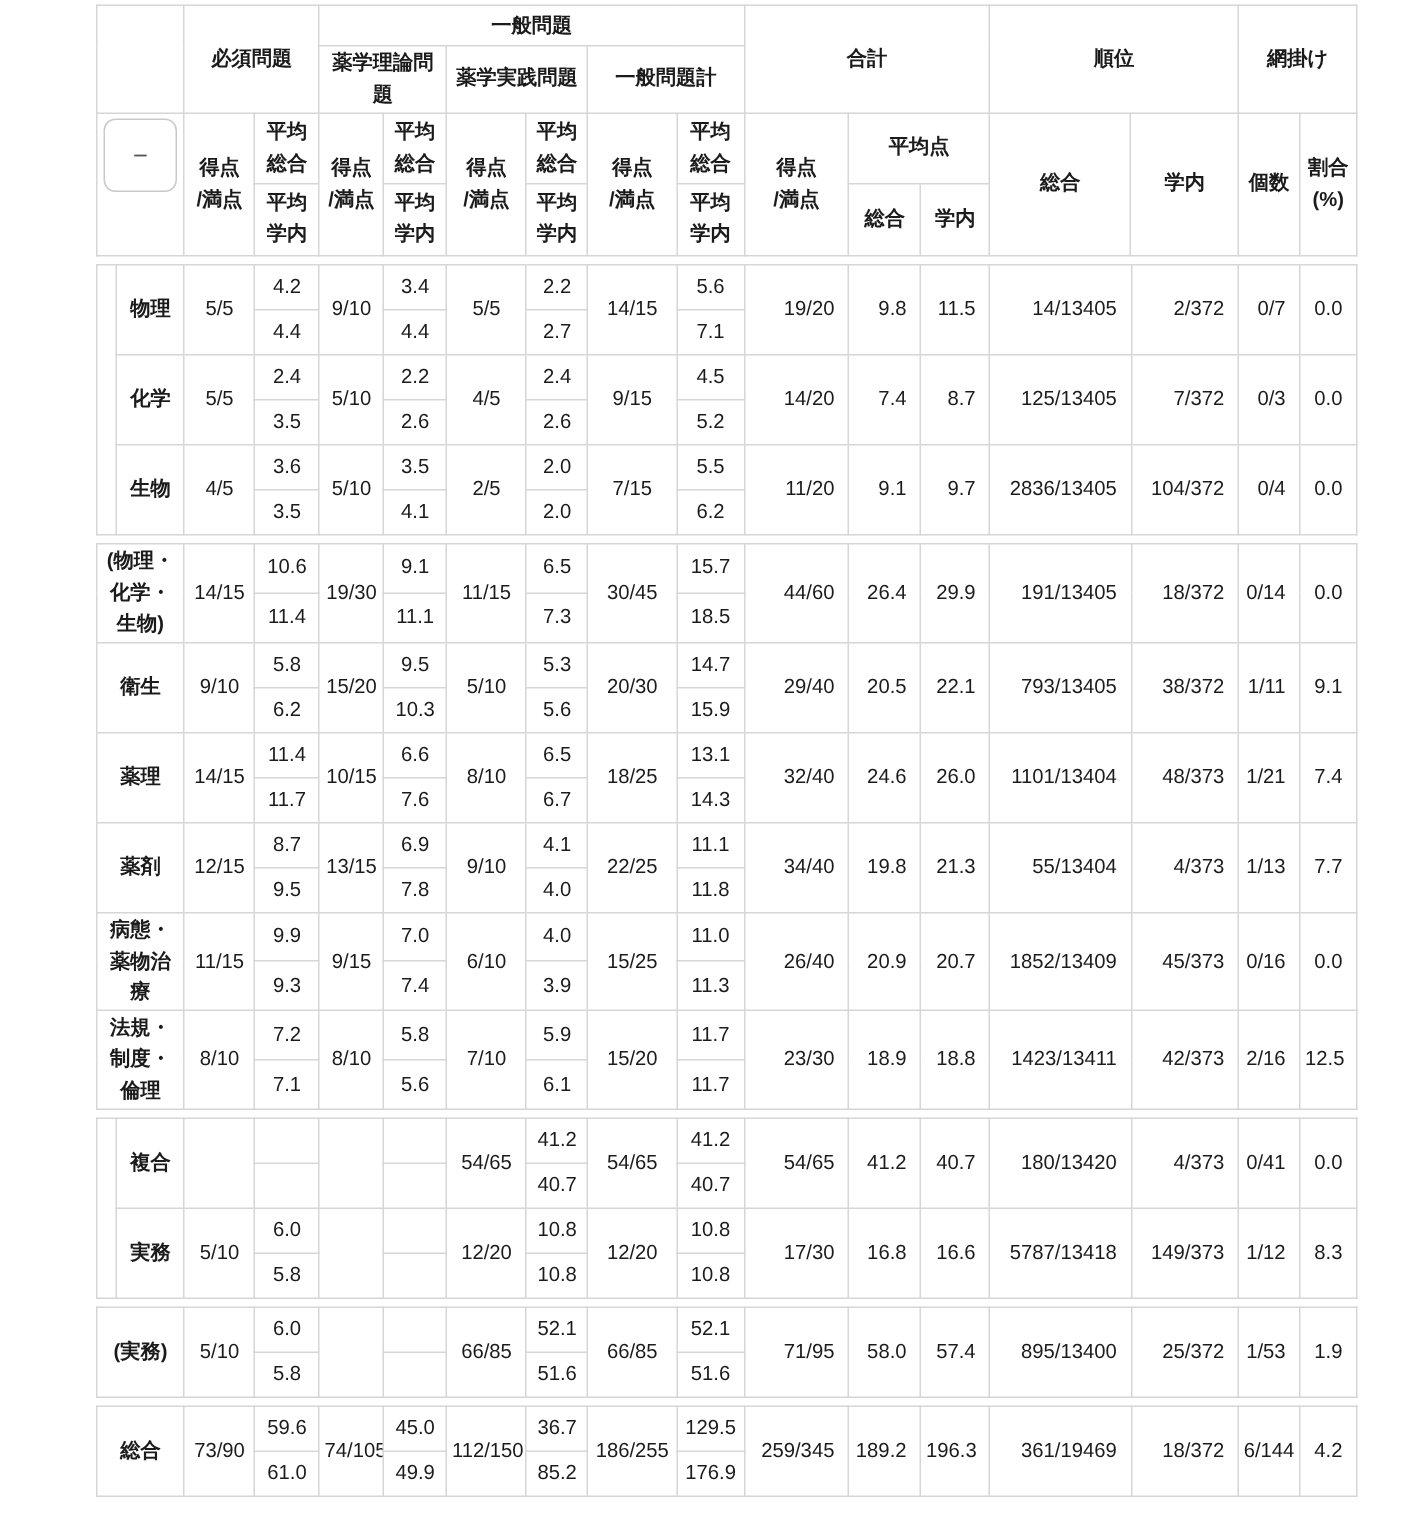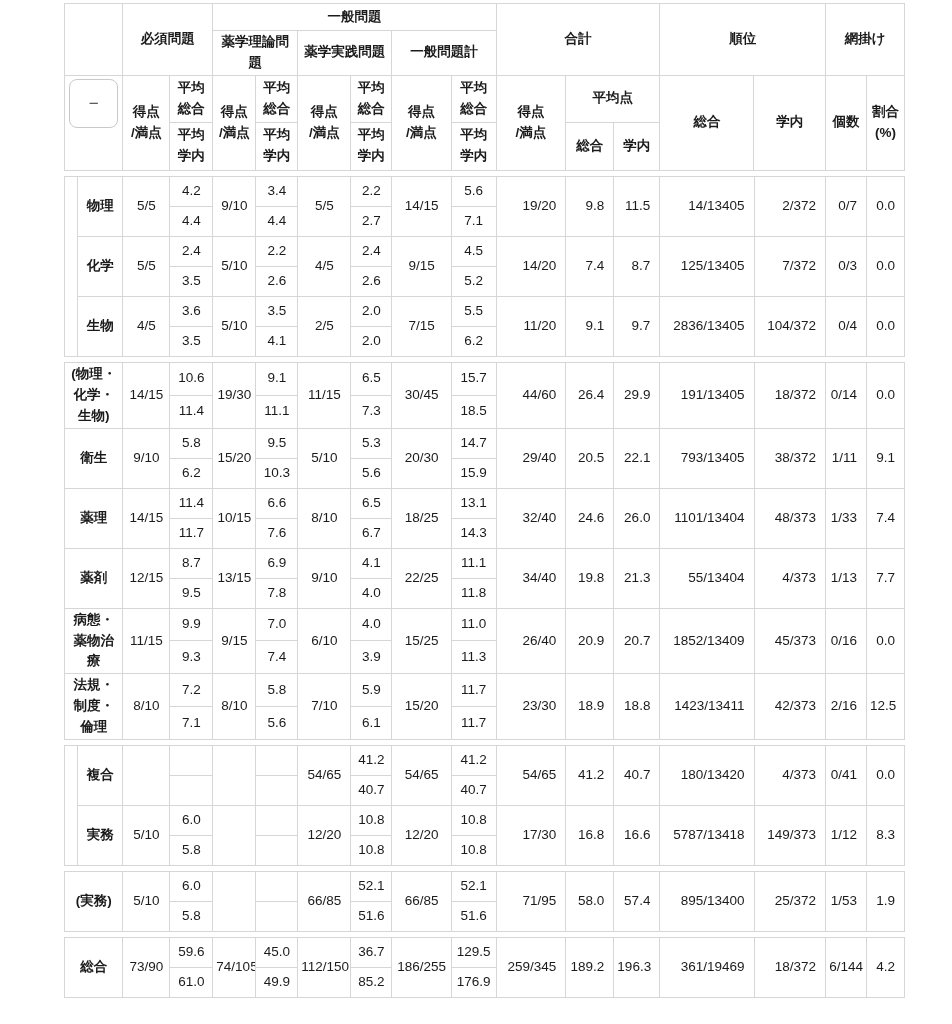--- a/index.html
+++ b/index.html
@@ -296,21 +296,21 @@
           <td class="avg">6.6</td>
           <td rowspan="2" class="score">8/10</td>
           <td class="avg">6.5</td>
           <td rowspan="2" class="score">18/25</td>
           <td class="avg">13.1</td>
           <td rowspan="2" class="rnum">32/40</td>
           <td rowspan="2" class="rnum">24.6</td>
           <td rowspan="2" class="rnum">26.0</td>
           <td rowspan="2" class="rnum">1101/13404</td>
           <td rowspan="2" class="rnum">48/373</td>
-          <td rowspan="2" class="rnum">1/33</td>
+          <td rowspan="2" class="rnum">1/21</td>
           <td rowspan="2" class="rnum">7.4</td>
         </tr>
         <tr>
           <td class="avg">11.7</td>
           <td class="avg">7.6</td>
           <td class="avg">6.7</td>
           <td class="avg">14.3</td>
         </tr>
         <tr>
           <td rowspan="2" colspan="2" class="label">薬剤</td>

